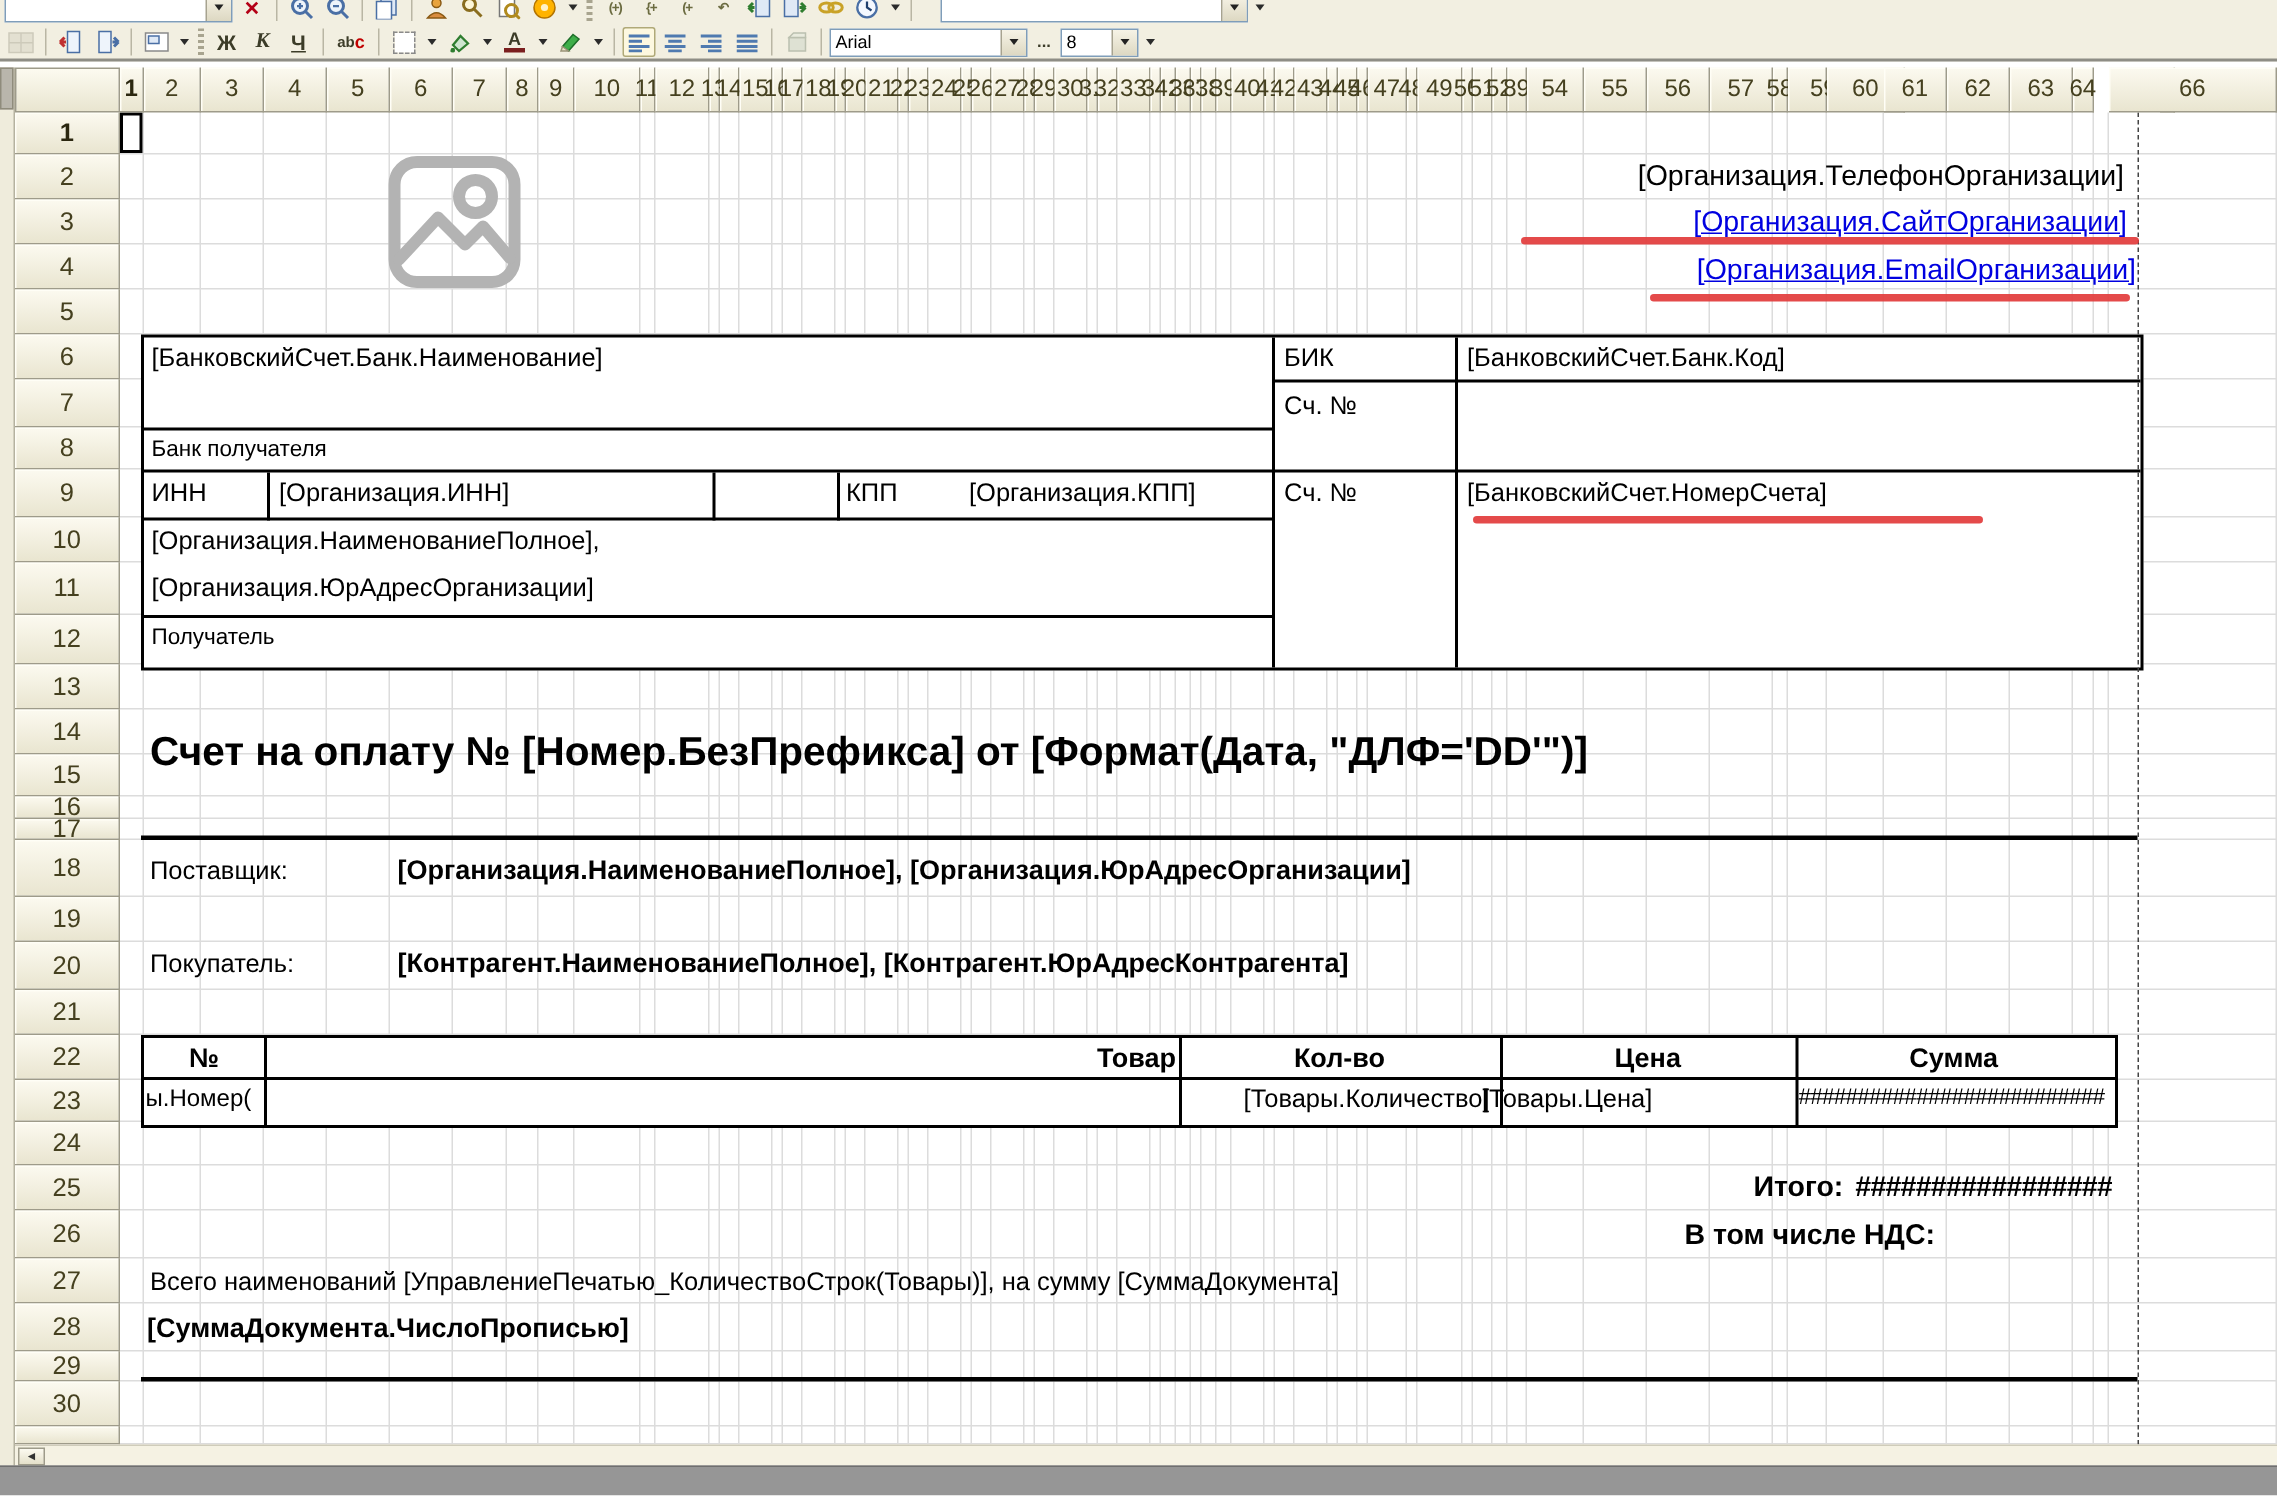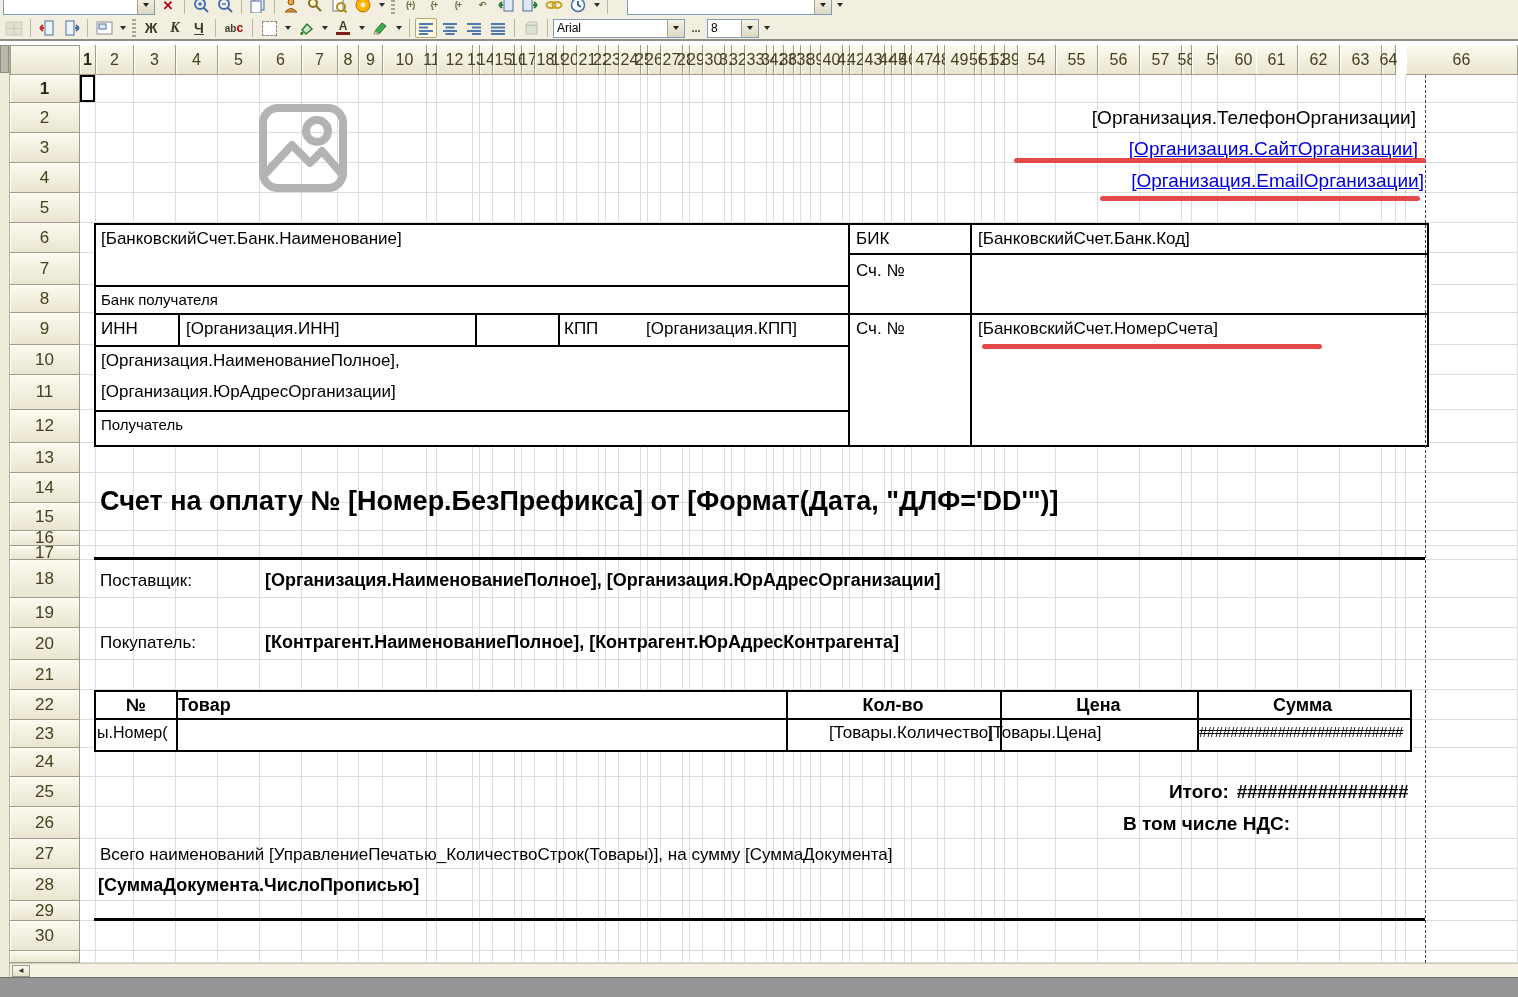--- a/index.html
+++ b/index.html
@@ -547,21 +547,21 @@
 <div class="abs doc-text" style="left:265px;top:632px;font-weight:bold;font-size:18px">[Контрагент.НаименованиеПолное], [Контрагент.ЮрАдресКонтрагента]</div>
 
 <div class="btable" style="left:94px;top:690px;width:1314px;height:58px">
   <div class="tline-v" style="left:80px"></div>
   <div class="tline-v" style="left:690px"></div>
   <div class="tline-v" style="left:904px"></div>
   <div class="tline-v" style="left:1101px"></div>
   <div class="tline-h" style="top:26px"></div>
 
   <span class="cellText" style="left:0;top:3px;width:80px;text-align:center;font-weight:bold;font-size:18px">№</span>
-  <span class="cellText" style="left:82px;top:3px;width:606px;text-align:left;font-weight:bold;font-size:18px">Товар</span>
+  <span class="cellText" style="left:82px;top:3px;width:606px;text-align:right;font-weight:bold;font-size:18px">Товар</span>
   <span class="cellText" style="left:692px;top:3px;width:210px;text-align:center;font-weight:bold;font-size:18px">Кол-во</span>
   <span class="cellText" style="left:906px;top:3px;width:193px;text-align:center;font-weight:bold;font-size:18px">Цена</span>
   <span class="cellText" style="left:1103px;top:3px;width:207px;text-align:center;font-weight:bold;font-size:18px">Сумма</span>
 
   <span class="cellText" style="left:1px;top:32px;width:78px;font-size:16px">ы.Номер(</span>
   <span class="cellText" style="left:692px;top:31px;width:205px;text-align:right">[Товары.Количество]</span>
   <span class="cellText" style="left:892px;top:31px;width:190px;text-align:left">[Товары.Цена]</span>
   <span class="cellText hashes" style="left:1103px;top:31px;width:206px;font-size:15px">##########################</span>
 </div>
 

